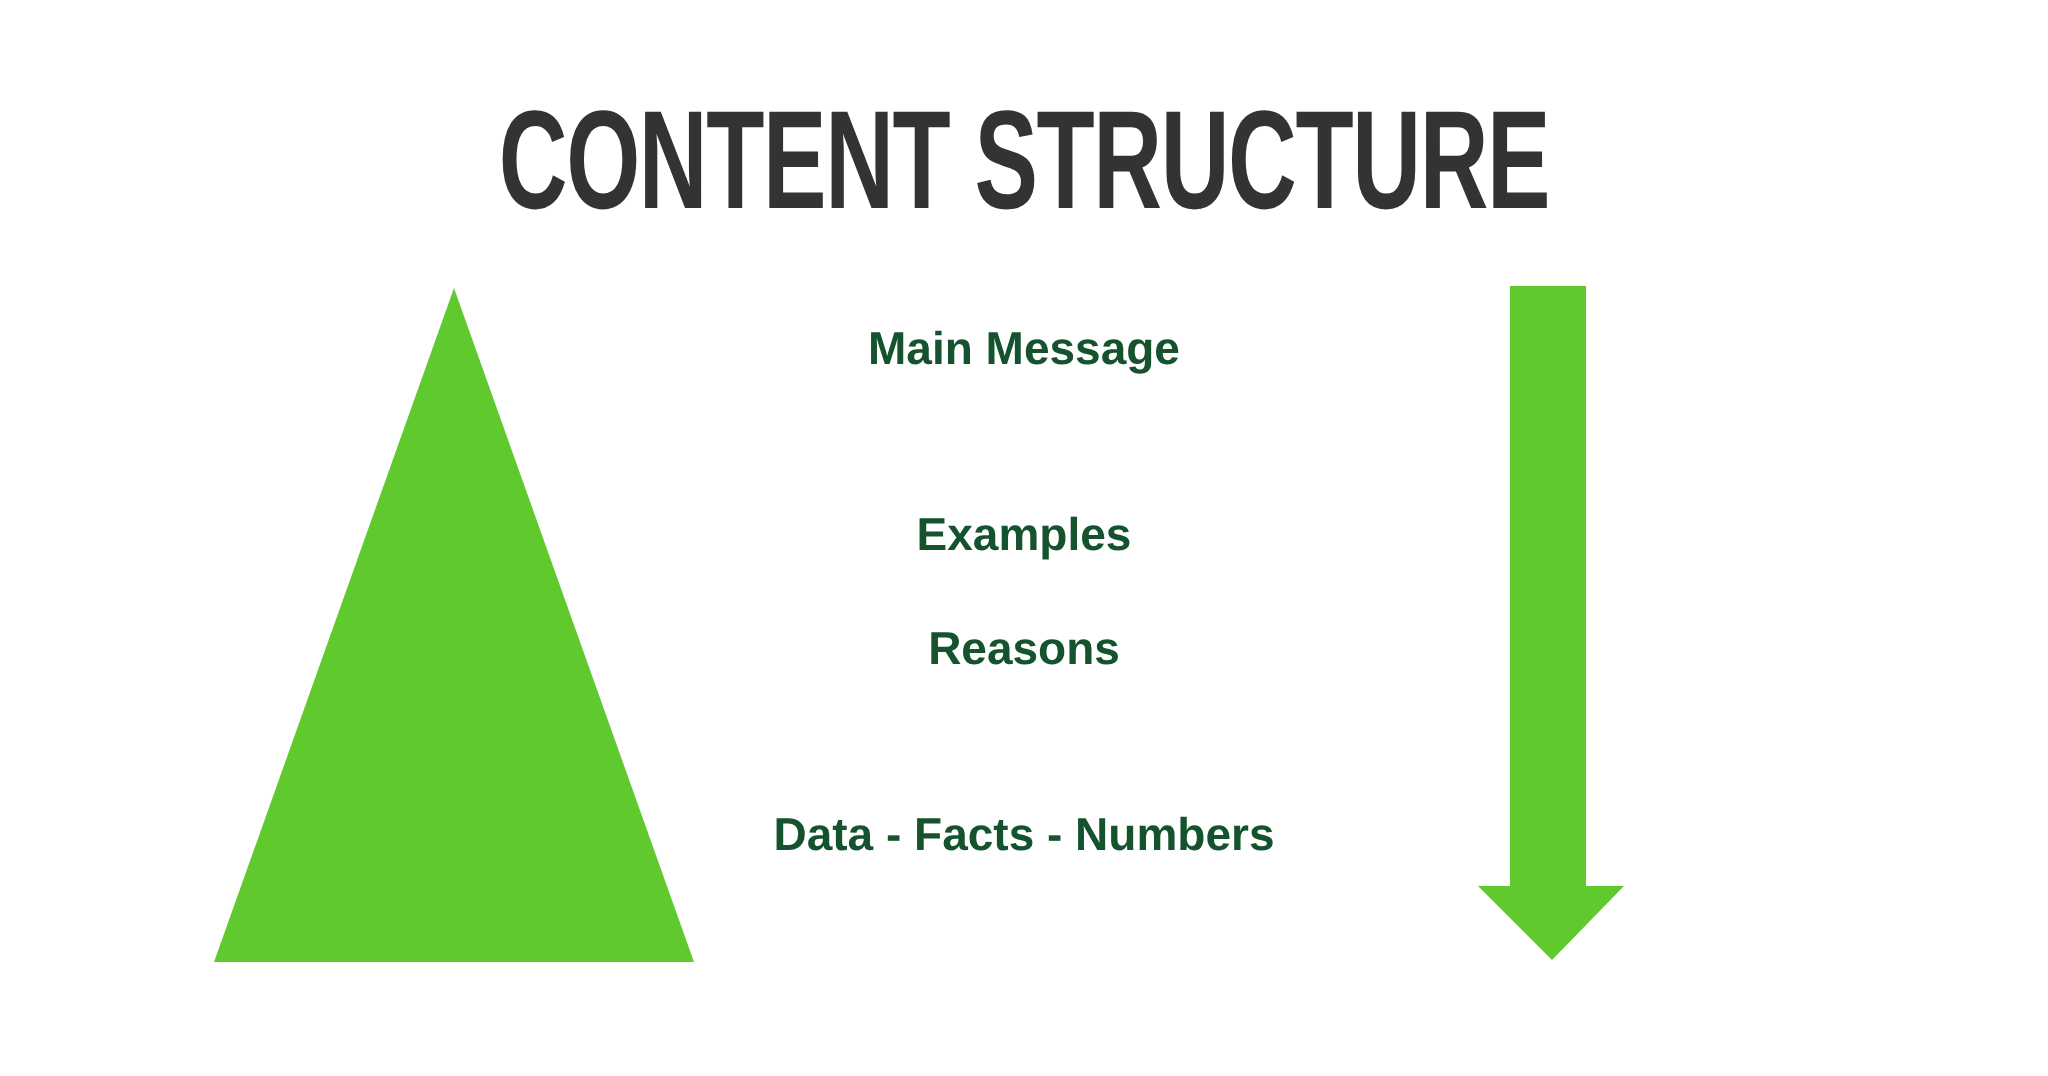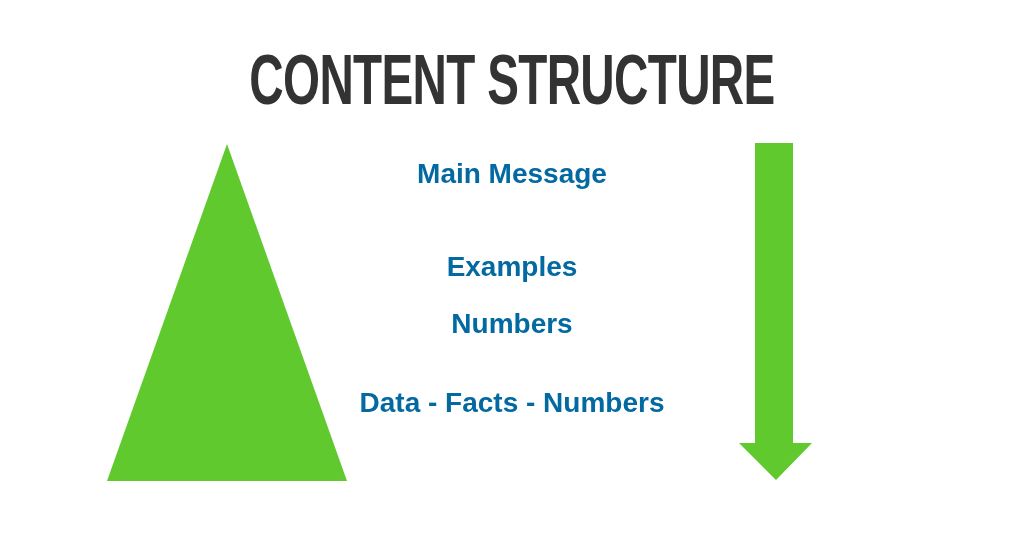--- a/index.html
+++ b/index.html
@@ -37,32 +37,32 @@
       width: 1024px;
       height: 538px;
     }
     .item {
       position: absolute;
       left: 0;
       width: 1024px;
       text-align: center;
       font-family: "Liberation Sans", sans-serif;
       font-weight: 700;
-      font-size: 28px;
+      font-size: 23px;
       line-height: 28px;
-      color: #0369a1;
+      color: #14532d;
       white-space: nowrap;
     }
   </style>
 </head>
 <body>
 
 <div class="title">CONTENT STRUCTURE</div>
 
 <svg class="shape-layer" width="1024" height="538" viewBox="0 0 1024 538">
   <polygon points="227,144 347,481 107,481" fill="#5FC92E"></polygon>
   <polygon points="755,143 793,143 793,443 812,443 776,480 739,443 755,443" fill="#5FC92E"></polygon>
 </svg>
 
 <div class="item" style="top:160px;">Main Message</div>
 <div class="item" style="top:253px;">Examples</div>
-<div class="item" style="top:310px;">Numbers</div>
-<div class="item" style="top:389px;">Data - Facts - Numbers</div>
+<div class="item" style="top:310px;">Reasons</div>
+<div class="item" style="top:403px;">Data - Facts - Numbers</div>
 
 </body></html>

